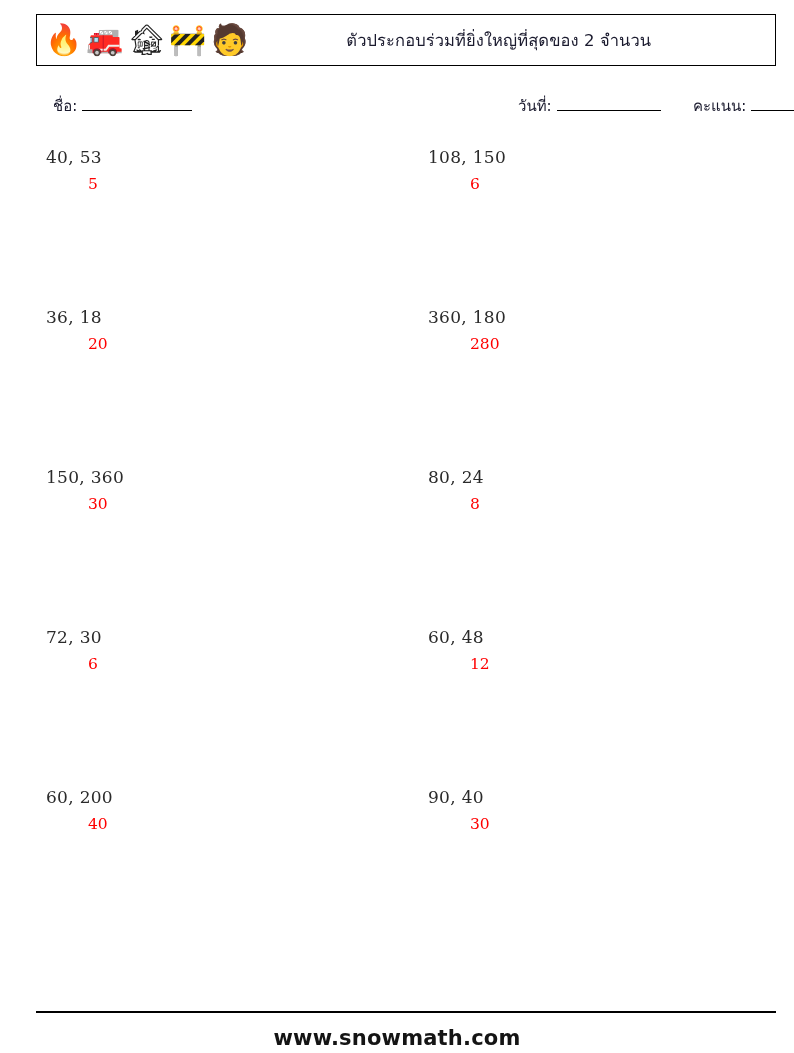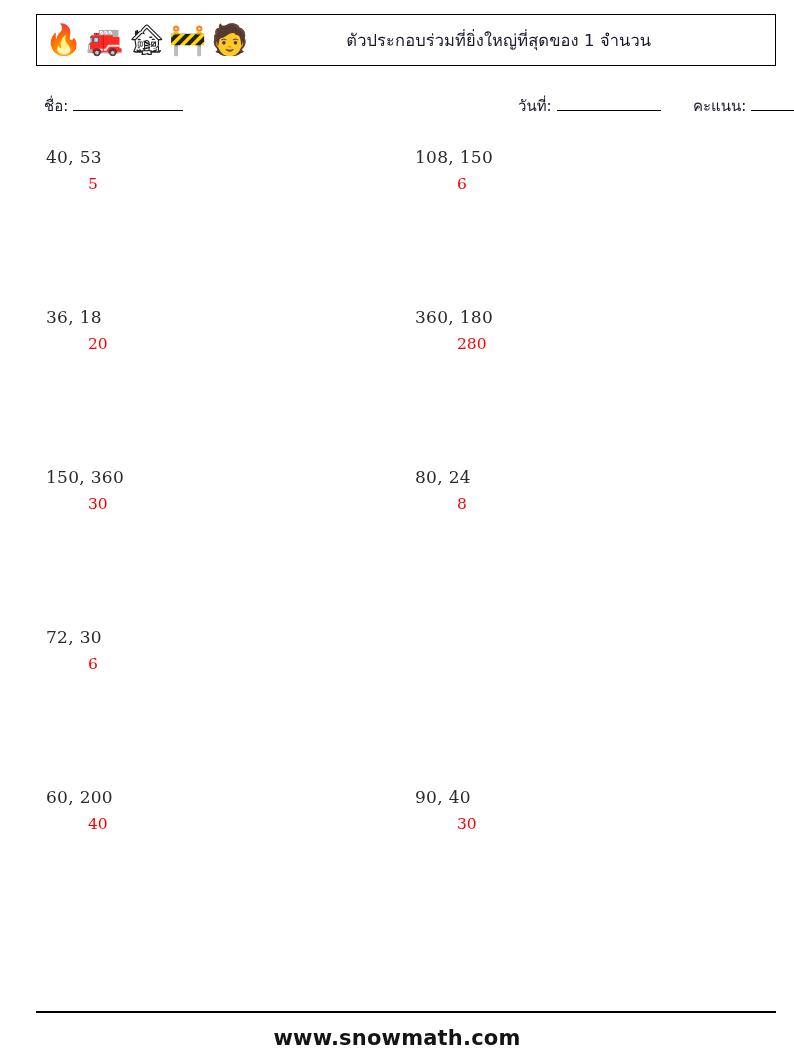--- a/index.html
+++ b/index.html
@@ -70,21 +70,21 @@
     display: flex;
     align-items: baseline;
     gap: 5px;
   }
   .meta-field .meta-label { font-size: 15px; }
   .rule {
     display: inline-block;
     border-bottom: 1.6px solid #000000;
     height: 13px;
   }
-  .field-name  { left: 8px;   }
+  .field-name  { left: 17px;   }
   .field-date  { left: 482px; }
   .field-score { left: 657px; }
   .rule-name  { width: 110px; }
   .rule-date  { width: 104px; }
   .rule-score { width: 66px;  }
 
   
   .problems {
     position: absolute;
     left: 0;
@@ -95,21 +95,21 @@
     position: relative;
     height: 160px;
   }
   .problem-cell {
     position: absolute;
     top: 0;
     width: 340px;
     text-align: left;
   }
   .cell-left  { left: 46px;  }
-  .cell-right { left: 415px; }
+  .cell-right { left: 428px; }
 
   .problem-expression {
     font-size: 17px;
     color: #2b2b2b;
     font-family: "DejaVu Serif", "Liberation Serif", serif;
     letter-spacing: 0.3px;
     height: 22px;
     line-height: 22px;
   }
   .problem-answer {
@@ -147,21 +147,21 @@
 
 <div class="header-banner">
   <div class="icon-strip">
     <span class="emoji-icon">🔥</span>
     <span class="emoji-icon">🚒</span>
     <span class="emoji-icon">🏚</span>
     <span class="emoji-icon">🚧</span>
     <span class="emoji-icon">🧑</span>
   </div>
   <div class="header-title-wrap">
-    <span class="header-title">ตัวประกอบร่วมที่ยิ่งใหญ่ที่สุดของ 1 จำนวน</span>
+    <span class="header-title">ตัวประกอบร่วมที่ยิ่งใหญ่ที่สุดของ 2 จำนวน</span>
   </div>
 </div>
 
 <div class="meta-row">
   <div class="meta-field field-name">
     <span class="meta-label">ชื่อ:</span>
     <span class="rule rule-name"></span>
   </div>
   <div class="meta-field field-date">
     <span class="meta-label">วันที่:</span>
@@ -206,20 +206,24 @@
       <div class="problem-expression">80, 24</div>
       <div class="problem-answer">8</div>
     </div>
   </div>
 
   <div class="problem-row">
     <div class="problem-cell cell-left">
       <div class="problem-expression">72, 30</div>
       <div class="problem-answer">6</div>
     </div>
+    <div class="problem-cell cell-right">
+      <div class="problem-expression">60, 48</div>
+      <div class="problem-answer">12</div>
+    </div>
   </div>
 
   <div class="problem-row">
     <div class="problem-cell cell-left">
       <div class="problem-expression">60, 200</div>
       <div class="problem-answer">40</div>
     </div>
     <div class="problem-cell cell-right">
       <div class="problem-expression">90, 40</div>
       <div class="problem-answer">30</div>

